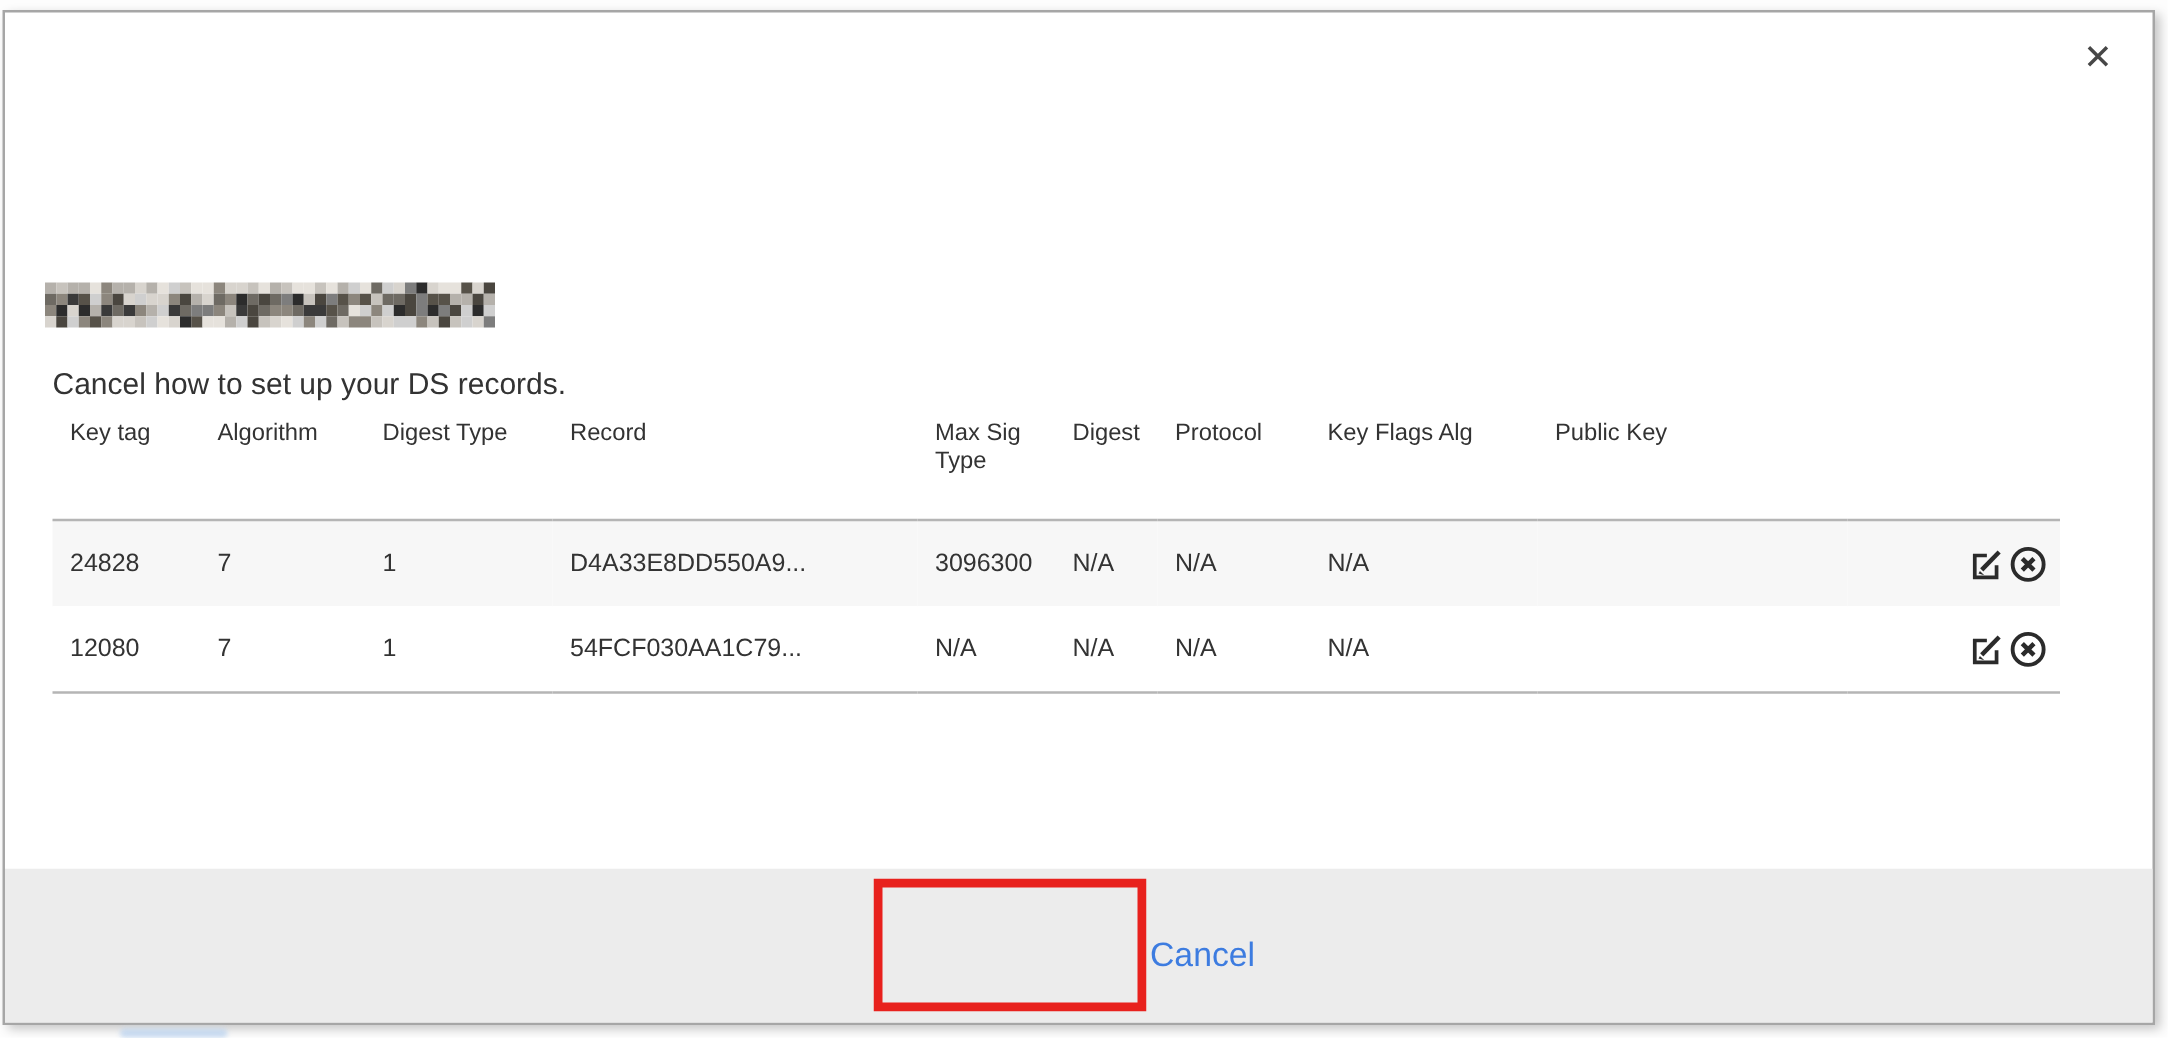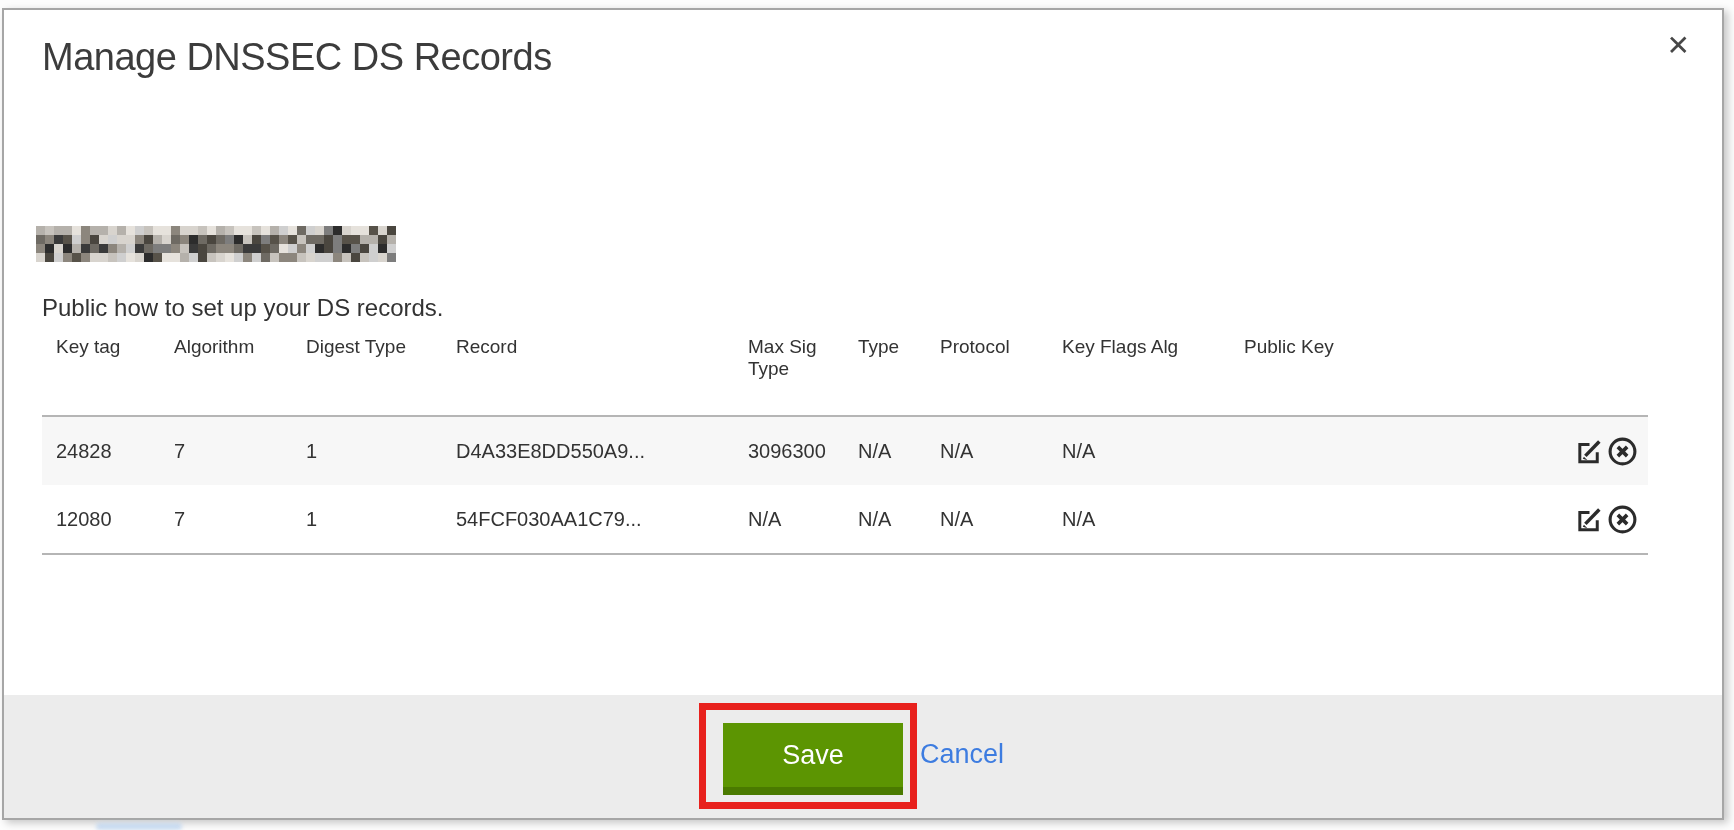--- a/index.html
+++ b/index.html
@@ -63,35 +63,34 @@
   .annotation-rect {
     position:absolute; left:695px; top:8px; width:218px; height:106px;
     border:7px solid #e8211d; background:transparent; pointer-events:none;
   }
   .save-btn {
     position:absolute; left:719px; top:28px; width:180px; height:72px;
     background:#5c9502; border:none; border-bottom:8px solid #4a7a00;
     color:#ffffff; font-size:27px; font-family:inherit; cursor:pointer;
   }
   .cancel-link {
-    position:absolute; left:916px; top:44px;
+    position:absolute; left:916px; top:54px;
     font-size:27px; color:#3d7ce0; cursor:pointer; text-decoration:none;
   }
 
   .page-artifact {
     position:absolute; left:96px; top:823px; width:86px; height:7px;
     background:#bcd4f0; border-radius:4px; filter:blur(2px); opacity:0.8;
   }
 </style>
 </head>
 <body>
 
 <div class="modal">
 
-  <div class="title">Manage DNSSEC DS Records</div>
 
   <div class="close-btn">✕</div>
 
   <div class="domain-mosaic">
       <div style="background: rgb(181, 177, 171);"></div>
       <div style="background: rgb(199, 195, 189);"></div>
       <div style="background: rgb(181, 177, 171);"></div>
       <div style="background: rgb(181, 177, 171);"></div>
       <div style="background: rgb(230, 226, 220);"></div>
       <div style="background: rgb(140, 134, 125);"></div>
@@ -244,21 +243,21 @@
       <div style="background: rgb(207, 207, 207);"></div>
       <div style="background: rgb(140, 134, 125);"></div>
       <div style="background: rgb(199, 195, 189);"></div>
       <div style="background: rgb(74, 70, 63);"></div>
       <div style="background: rgb(199, 195, 189);"></div>
       <div style="background: rgb(207, 207, 207);"></div>
       <div style="background: rgb(216, 212, 206);"></div>
       <div style="background: rgb(125, 125, 125);"></div>
     </div>
 
-  <div class="intro">Public how to set up your DS records.</div>
+  <div class="intro">Cancel how to set up your DS records.</div>
 
   <table class="ds-table">
     <colgroup>
       <col style="width:118px">
         <col style="width:132px">
         <col style="width:150px">
       <col style="width:292px">
         <col style="width:110px">
         <col style="width:82px">
       <col style="width:122px">
@@ -266,21 +265,21 @@
         <col style="width:248px">
       <col style="width:170px">
     </colgroup>
     <thead>
       <tr>
         <th>Key tag</th>
         <th>Algorithm</th>
         <th>Digest Type</th>
         <th>Record</th>
         <th>Max Sig Type</th>
-        <th>Type</th>
+        <th>Digest</th>
         <th>Protocol</th>
         <th>Key Flags Alg</th>
         <th>Public Key</th>
         <th></th>
       </tr>
     </thead>
     <tbody>
       <tr class="row-a">
         <td>24828</td>
         <td>7</td>
@@ -330,19 +329,18 @@
             </svg>
           </span>
         </td>
       </tr>
     </tbody>
   </table>
 
 
   <div class="footer">
     <div class="annotation-rect"></div>
-    <button class="save-btn">Save</button>
     <a class="cancel-link">Cancel</a>
   </div>
 
 </div>
 
 <div class="page-artifact"></div>
 
 </body></html>

